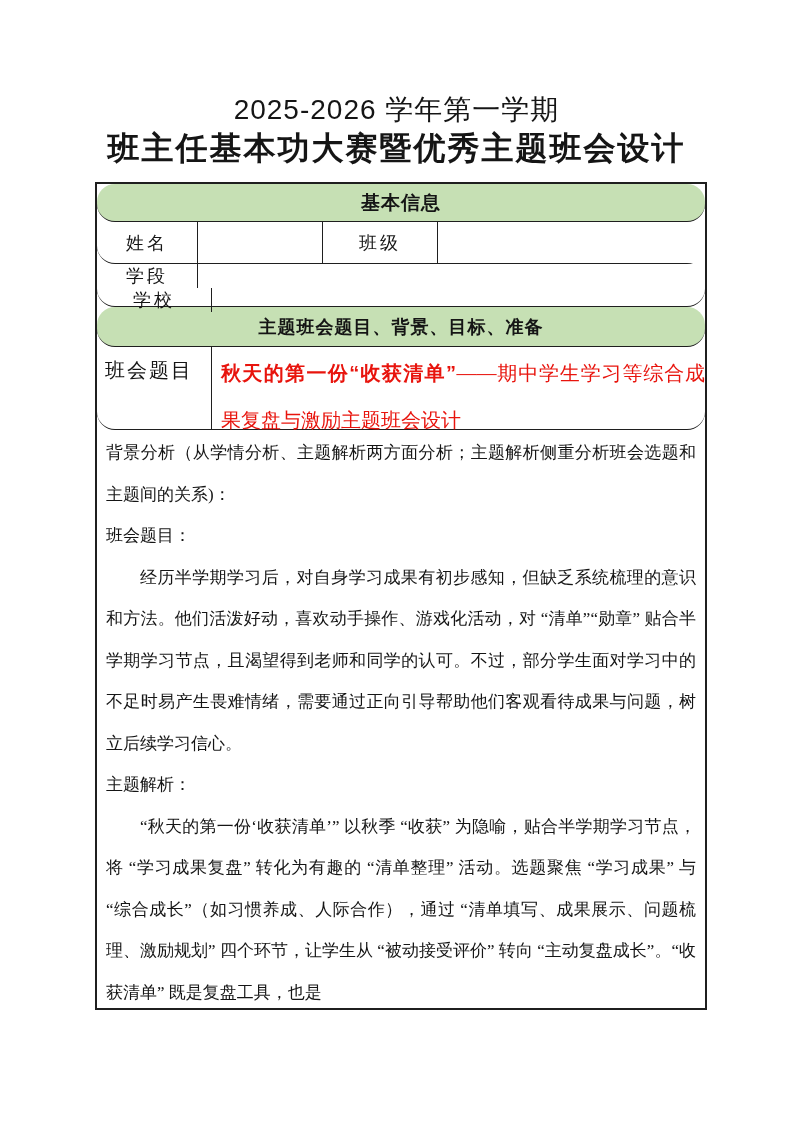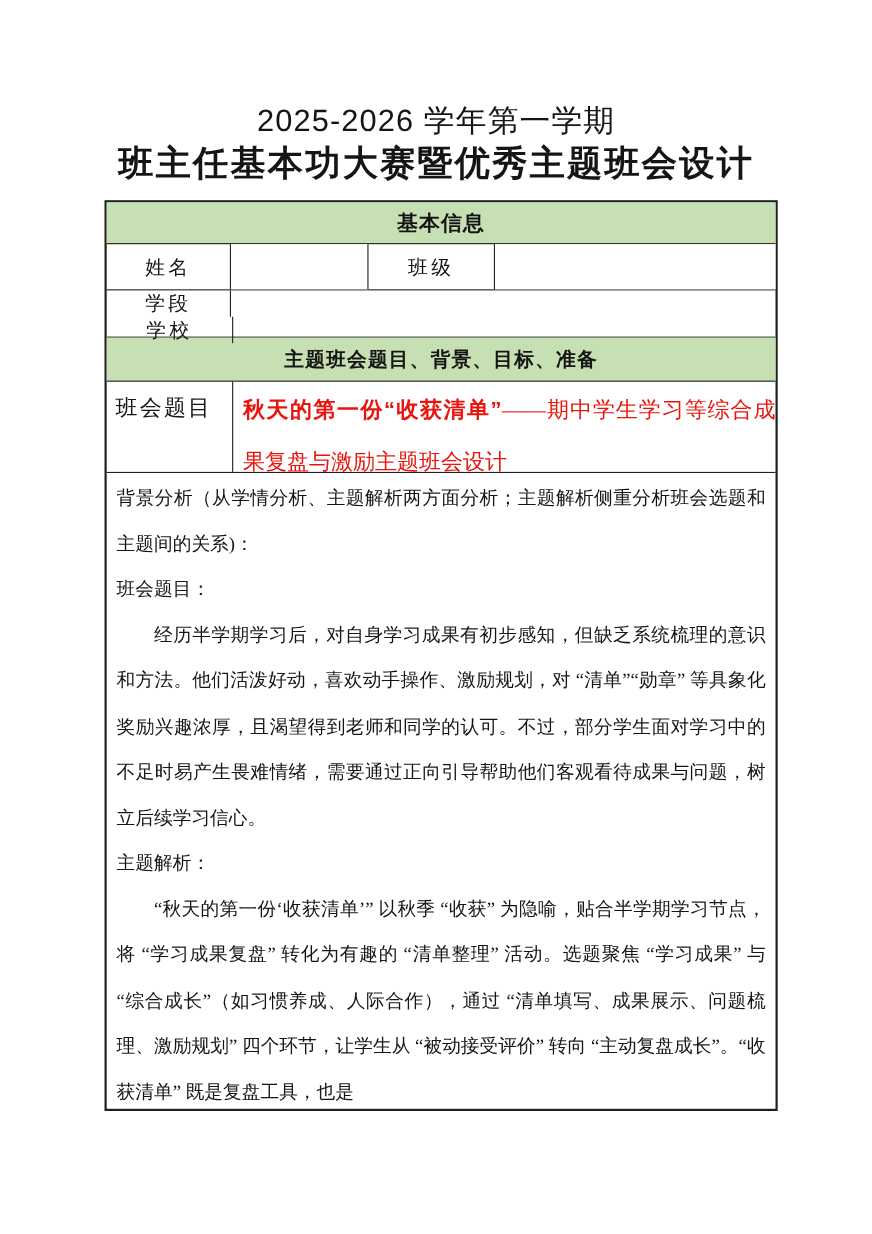--- a/index.html
+++ b/index.html
@@ -41,20 +41,21 @@
   .doc-table {
     margin-left: 95px;
     margin-top: 14px;
     width: 612px;
     border: 2px solid var(--border-black);
     background: #fff;
   }
   .t-row {
     display: flex;
     border-bottom: 1.5px solid var(--border-black);
+    border-radius: 18px;
   }
   .t-row:last-child { border-bottom: none; }
 
   .section-header {
     height: 38px;
     background: var(--section-header-bg);
     font-family: "Liberation Sans", sans-serif;
     font-weight: bold;
     font-size: 19px;
     letter-spacing: 1px;
@@ -71,21 +72,21 @@
     display: flex;
     align-items: center;
   }
   .cell:last-child { border-right: none; }
   .label-cell {
     justify-content: center;
     font-size: 18px;
     letter-spacing: 3px;
   }
   .value-cell { background: #fff; }
-  .w1 { width: 113px; }
+  .w1 { width: 101px; }
   .w2 { width: 125px; }
   .w3 { width: 115px; }
   .w4 { flex: 1; }
 
   .topic-row { height: 83px; }
   .topic-label-cell {
     width: 115px;
     align-items: flex-start;
     justify-content: flex-start;
     padding: 10px 6px 0 8px;
@@ -152,21 +153,21 @@
       <div class="cell label-cell topic-label-cell">班会题目</div>
       <div class="cell topic-content-cell">
         <span class="bold-part">秋天的第一份“收获清单”</span><span class="regular-part">——期中学生学习等综合成果复盘与激励主题班会设计</span>
       </div>
     </div>
 
     <div class="t-row body-row">
       <div class="cell body-cell">
         <p>背景分析（从学情分析、主题解析两方面分析；主题解析侧重分析班会选题和主题间的关系)：</p>
         <p>班会题目：</p>
-        <p class="indent">经历半学期学习后，对自身学习成果有初步感知，但缺乏系统梳理的意识和方法。他们活泼好动，喜欢动手操作、激励规划，对 “清单”“勋章” 等具象化奖励兴趣浓厚，且渴望得到老师和同学的认可。不过，部分学生面对学习中的不足时易产生畏难情绪，需要通过正向引导帮助他们客观看待成果与问题，树立后续学习信心。</p>
+        <p class="indent">经历半学期学习后，对自身学习成果有初步感知，但缺乏系统梳理的意识和方法。他们活泼好动，喜欢动手操作、游戏化活动，对 “清单”“勋章” 贴合半学期学习节点，且渴望得到老师和同学的认可。不过，部分学生面对学习中的不足时易产生畏难情绪，需要通过正向引导帮助他们客观看待成果与问题，树立后续学习信心。</p>
         <p>主题解析：</p>
         <p class="indent">“秋天的第一份‘收获清单’” 以秋季 “收获” 为隐喻，贴合半学期学习节点，将 “学习成果复盘” 转化为有趣的 “清单整理” 活动。选题聚焦 “学习成果” 与 “综合成长”（如习惯养成、人际合作），通过 “清单填写、成果展示、问题梳理、激励规划” 四个环节，让学生从 “被动接受评价” 转向 “主动复盘成长”。“收获清单” 既是复盘工具，也是</p>
       </div>
     </div>
 
   </div>
 
 </div>
 
 </body></html>

